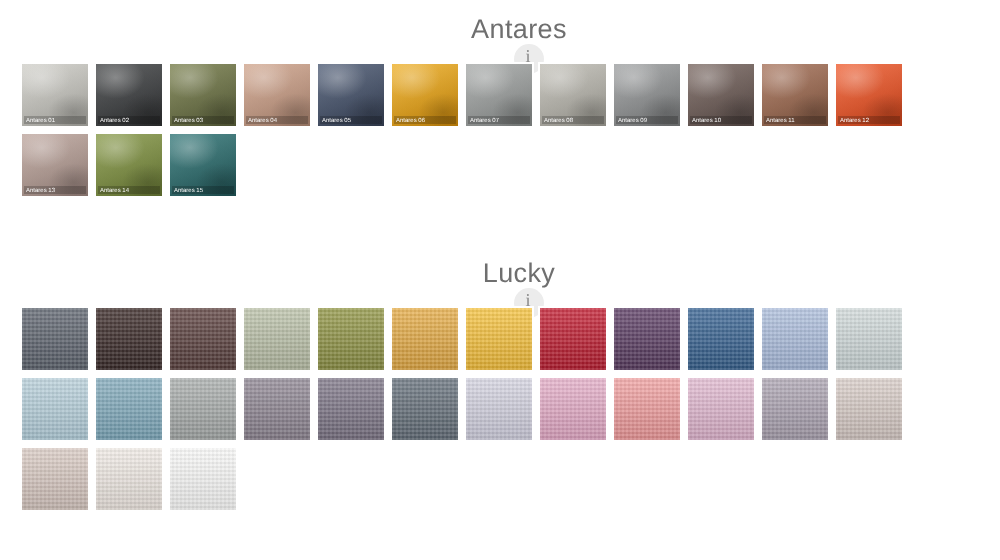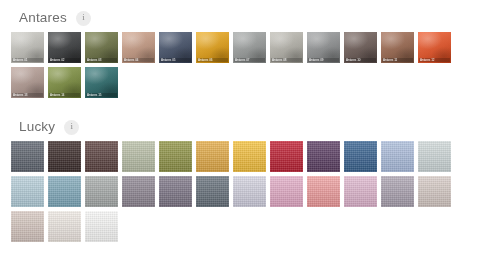--- a/index.html
+++ b/index.html
@@ -28,20 +28,21 @@
     position: absolute;
     left: 0;
     width: 500px;
   }
   .collection-header {
     display: flex;
     align-items: center;
     height: 20px;
     padding-left: 19px;
     box-sizing: border-box;
+    flex-direction: column;
   }
   .collection-title {
     font-size: 13.5px;
     color: #6f6f6f;
     font-weight: 400;
     letter-spacing: .2px;
     line-height: 1;
     white-space: nowrap;
     font-family: "Liberation Sans", sans-serif;
   }
@@ -147,21 +148,21 @@
         <div class="collection-title">Antares</div>
         <div class="info-icon">
           <span>i</span>
         </div>
       </div>
       <div class="swatch-grid">
         <div class="swatch-row"><div class="swatch leather" title="Antares 01"><div class="fill" style="background: linear-gradient(155deg, rgb(210, 209, 203) 0%, rgb(190, 189, 183) 55%, rgb(169, 168, 162) 100%);"></div><div class="sheen"></div><div class="caption">Antares 01</div></div><div class="swatch leather" title="Antares 02"><div class="fill" style="background: linear-gradient(155deg, rgb(75, 77, 78) 0%, rgb(60, 62, 64) 55%, rgb(44, 45, 46) 100%);"></div><div class="sheen"></div><div class="caption">Antares 02</div></div><div class="swatch leather" title="Antares 03"><div class="fill" style="background: linear-gradient(155deg, rgb(125, 131, 82) 0%, rgb(105, 111, 68) 55%, rgb(86, 92, 56) 100%);"></div><div class="sheen"></div><div class="caption">Antares 03</div></div><div class="swatch leather" title="Antares 04"><div class="fill" style="background: linear-gradient(155deg, rgb(210, 169, 146) 0%, rgb(192, 151, 129) 55%, rgb(168, 130, 110) 100%);"></div><div class="sheen"></div><div class="caption">Antares 04</div></div><div class="swatch leather" title="Antares 05"><div class="fill" style="background: linear-gradient(155deg, rgb(85, 98, 122) 0%, rgb(68, 80, 103) 55%, rgb(52, 62, 82) 100%);"></div><div class="sheen"></div><div class="caption">Antares 05</div></div><div class="swatch leather" title="Antares 06"><div class="fill" style="background: linear-gradient(155deg, rgb(239, 179, 49) 0%, rgb(221, 157, 25) 55%, rgb(201, 134, 8) 100%);"></div><div class="sheen"></div><div class="caption">Antares 06</div></div><div class="swatch leather" title="Antares 07"><div class="fill" style="background: linear-gradient(155deg, rgb(169, 172, 171) 0%, rgb(150, 153, 152) 55%, rgb(130, 134, 133) 100%);"></div><div class="sheen"></div><div class="caption">Antares 07</div></div><div class="swatch leather" title="Antares 08"><div class="fill" style="background: linear-gradient(155deg, rgb(195, 193, 185) 0%, rgb(176, 174, 166) 55%, rgb(155, 153, 145) 100%);"></div><div class="sheen"></div><div class="caption">Antares 08</div></div><div class="swatch leather" title="Antares 09"><div class="fill" style="background: linear-gradient(155deg, rgb(162, 164, 165) 0%, rgb(139, 141, 142) 55%, rgb(117, 119, 120) 100%);"></div><div class="sheen"></div><div class="caption">Antares 09</div></div><div class="swatch leather" title="Antares 10"><div class="fill" style="background: linear-gradient(155deg, rgb(125, 108, 102) 0%, rgb(106, 90, 85) 55%, rgb(86, 73, 70) 100%);"></div><div class="sheen"></div><div class="caption">Antares 10</div></div><div class="swatch leather" title="Antares 11"><div class="fill" style="background: linear-gradient(155deg, rgb(170, 120, 97) 0%, rgb(150, 102, 78) 55%, rgb(125, 84, 63) 100%);"></div><div class="sheen"></div><div class="caption">Antares 11</div></div><div class="swatch leather" title="Antares 12"><div class="fill" style="background: linear-gradient(155deg, rgb(240, 101, 58) 0%, rgb(224, 82, 39) 55%, rgb(198, 64, 24) 100%);"></div><div class="sheen"></div><div class="caption">Antares 12</div></div></div>
         <div class="swatch-row"><div class="swatch leather" title="Antares 13"><div class="fill" style="background: linear-gradient(155deg, rgb(192, 169, 161) 0%, rgb(173, 151, 143) 55%, rgb(150, 128, 122) 100%);"></div><div class="sheen"></div><div class="caption">Antares 13</div></div><div class="swatch leather" title="Antares 14"><div class="fill" style="background: linear-gradient(155deg, rgb(140, 157, 80) 0%, rgb(121, 138, 64) 55%, rgb(100, 116, 50) 100%);"></div><div class="sheen"></div><div class="caption">Antares 14</div></div><div class="swatch leather" title="Antares 15"><div class="fill" style="background: linear-gradient(155deg, rgb(58, 124, 125) 0%, rgb(44, 104, 105) 55%, rgb(31, 82, 84) 100%);"></div><div class="sheen"></div><div class="caption">Antares 15</div></div></div>
       </div>
     </div>
-    <div class="collection" style="top: 117px;">
+    <div class="collection" style="top: 130px;">
       <div class="collection-header">
         <div class="collection-title">Lucky</div>
         <div class="info-icon">
           <span>i</span>
         </div>
       </div>
       <div class="swatch-grid">
         <div class="swatch-row"><div class="swatch woven" title="Lucky 01"><div class="fill" style="background: linear-gradient(rgb(102, 108, 118) 0%, rgb(87, 93, 103) 100%);"></div><div class="sheen"></div></div><div class="swatch woven" title="Lucky 02"><div class="fill" style="background: linear-gradient(rgb(68, 52, 50) 0%, rgb(53, 39, 38) 100%);"></div><div class="sheen"></div></div><div class="swatch woven" title="Lucky 03"><div class="fill" style="background: linear-gradient(rgb(100, 74, 72) 0%, rgb(82, 59, 57) 100%);"></div><div class="sheen"></div></div><div class="swatch woven" title="Lucky 04"><div class="fill" style="background: linear-gradient(rgb(191, 197, 174) 0%, rgb(173, 179, 156) 100%);"></div><div class="sheen"></div></div><div class="swatch woven" title="Lucky 05"><div class="fill" style="background: linear-gradient(rgb(151, 155, 79) 0%, rgb(131, 135, 63) 100%);"></div><div class="sheen"></div></div><div class="swatch woven" title="Lucky 06"><div class="fill" style="background: linear-gradient(rgb(231, 177, 82) 0%, rgb(213, 158, 61) 100%);"></div><div class="sheen"></div></div><div class="swatch woven" title="Lucky 07"><div class="fill" style="background: linear-gradient(rgb(246, 198, 74) 0%, rgb(231, 179, 52) 100%);"></div><div class="sheen"></div></div><div class="swatch woven" title="Lucky 08"><div class="fill" style="background: linear-gradient(rgb(197, 41, 60) 0%, rgb(174, 26, 44) 100%);"></div><div class="sheen"></div></div><div class="swatch woven" title="Lucky 09"><div class="fill" style="background: linear-gradient(rgb(100, 71, 108) 0%, rgb(82, 55, 89) 100%);"></div><div class="sheen"></div></div><div class="swatch woven" title="Lucky 10"><div class="fill" style="background: linear-gradient(rgb(66, 107, 152) 0%, rgb(49, 89, 132) 100%);"></div><div class="sheen"></div></div><div class="swatch woven" title="Lucky 11"><div class="fill" style="background: linear-gradient(rgb(178, 194, 222) 0%, rgb(160, 178, 210) 100%);"></div><div class="sheen"></div></div><div class="swatch woven" title="Lucky 12"><div class="fill" style="background: linear-gradient(rgb(212, 220, 220) 0%, rgb(195, 205, 206) 100%);"></div><div class="sheen"></div></div></div>
         <div class="swatch-row"><div class="swatch woven" title="Lucky 13"><div class="fill" style="background: linear-gradient(rgb(188, 210, 220) 0%, rgb(169, 196, 208) 100%);"></div><div class="sheen"></div></div><div class="swatch woven" title="Lucky 14"><div class="fill" style="background: linear-gradient(rgb(138, 175, 191) 0%, rgb(116, 158, 176) 100%);"></div><div class="sheen"></div></div><div class="swatch woven" title="Lucky 15"><div class="fill" style="background: linear-gradient(rgb(174, 178, 177) 0%, rgb(155, 159, 158) 100%);"></div><div class="sheen"></div></div><div class="swatch woven" title="Lucky 16"><div class="fill" style="background: linear-gradient(rgb(150, 142, 154) 0%, rgb(131, 123, 135) 100%);"></div><div class="sheen"></div></div><div class="swatch woven" title="Lucky 17"><div class="fill" style="background: linear-gradient(rgb(133, 126, 142) 0%, rgb(114, 107, 123) 100%);"></div><div class="sheen"></div></div><div class="swatch woven" title="Lucky 18"><div class="fill" style="background: linear-gradient(rgb(110, 120, 130) 0%, rgb(92, 102, 112) 100%);"></div><div class="sheen"></div></div><div class="swatch woven" title="Lucky 19"><div class="fill" style="background: linear-gradient(rgb(215, 214, 226) 0%, rgb(197, 196, 211) 100%);"></div><div class="sheen"></div></div><div class="swatch woven" title="Lucky 20"><div class="fill" style="background: linear-gradient(rgb(230, 179, 203) 0%, rgb(215, 158, 186) 100%);"></div><div class="sheen"></div></div><div class="swatch woven" title="Lucky 21"><div class="fill" style="background: linear-gradient(rgb(241, 167, 167) 0%, rgb(226, 143, 144) 100%);"></div><div class="sheen"></div></div><div class="swatch woven" title="Lucky 22"><div class="fill" style="background: linear-gradient(rgb(227, 190, 211) 0%, rgb(211, 169, 194) 100%);"></div><div class="sheen"></div></div><div class="swatch woven" title="Lucky 23"><div class="fill" style="background: linear-gradient(rgb(178, 170, 183) 0%, rgb(158, 150, 164) 100%);"></div><div class="sheen"></div></div><div class="swatch woven" title="Lucky 24"><div class="fill" style="background: linear-gradient(rgb(219, 208, 203) 0%, rgb(201, 189, 184) 100%);"></div><div class="sheen"></div></div></div>
         <div class="swatch-row"><div class="swatch woven" title="Lucky 25"><div class="fill" style="background: linear-gradient(rgb(219, 205, 198) 0%, rgb(201, 186, 179) 100%);"></div><div class="sheen"></div></div><div class="swatch woven" title="Lucky 26"><div class="fill" style="background: linear-gradient(rgb(240, 235, 230) 0%, rgb(226, 219, 213) 100%);"></div><div class="sheen"></div></div><div class="swatch woven" title="Lucky 27"><div class="fill" style="background: linear-gradient(rgb(247, 247, 246) 0%, rgb(238, 238, 237) 100%);"></div><div class="sheen"></div></div></div>

